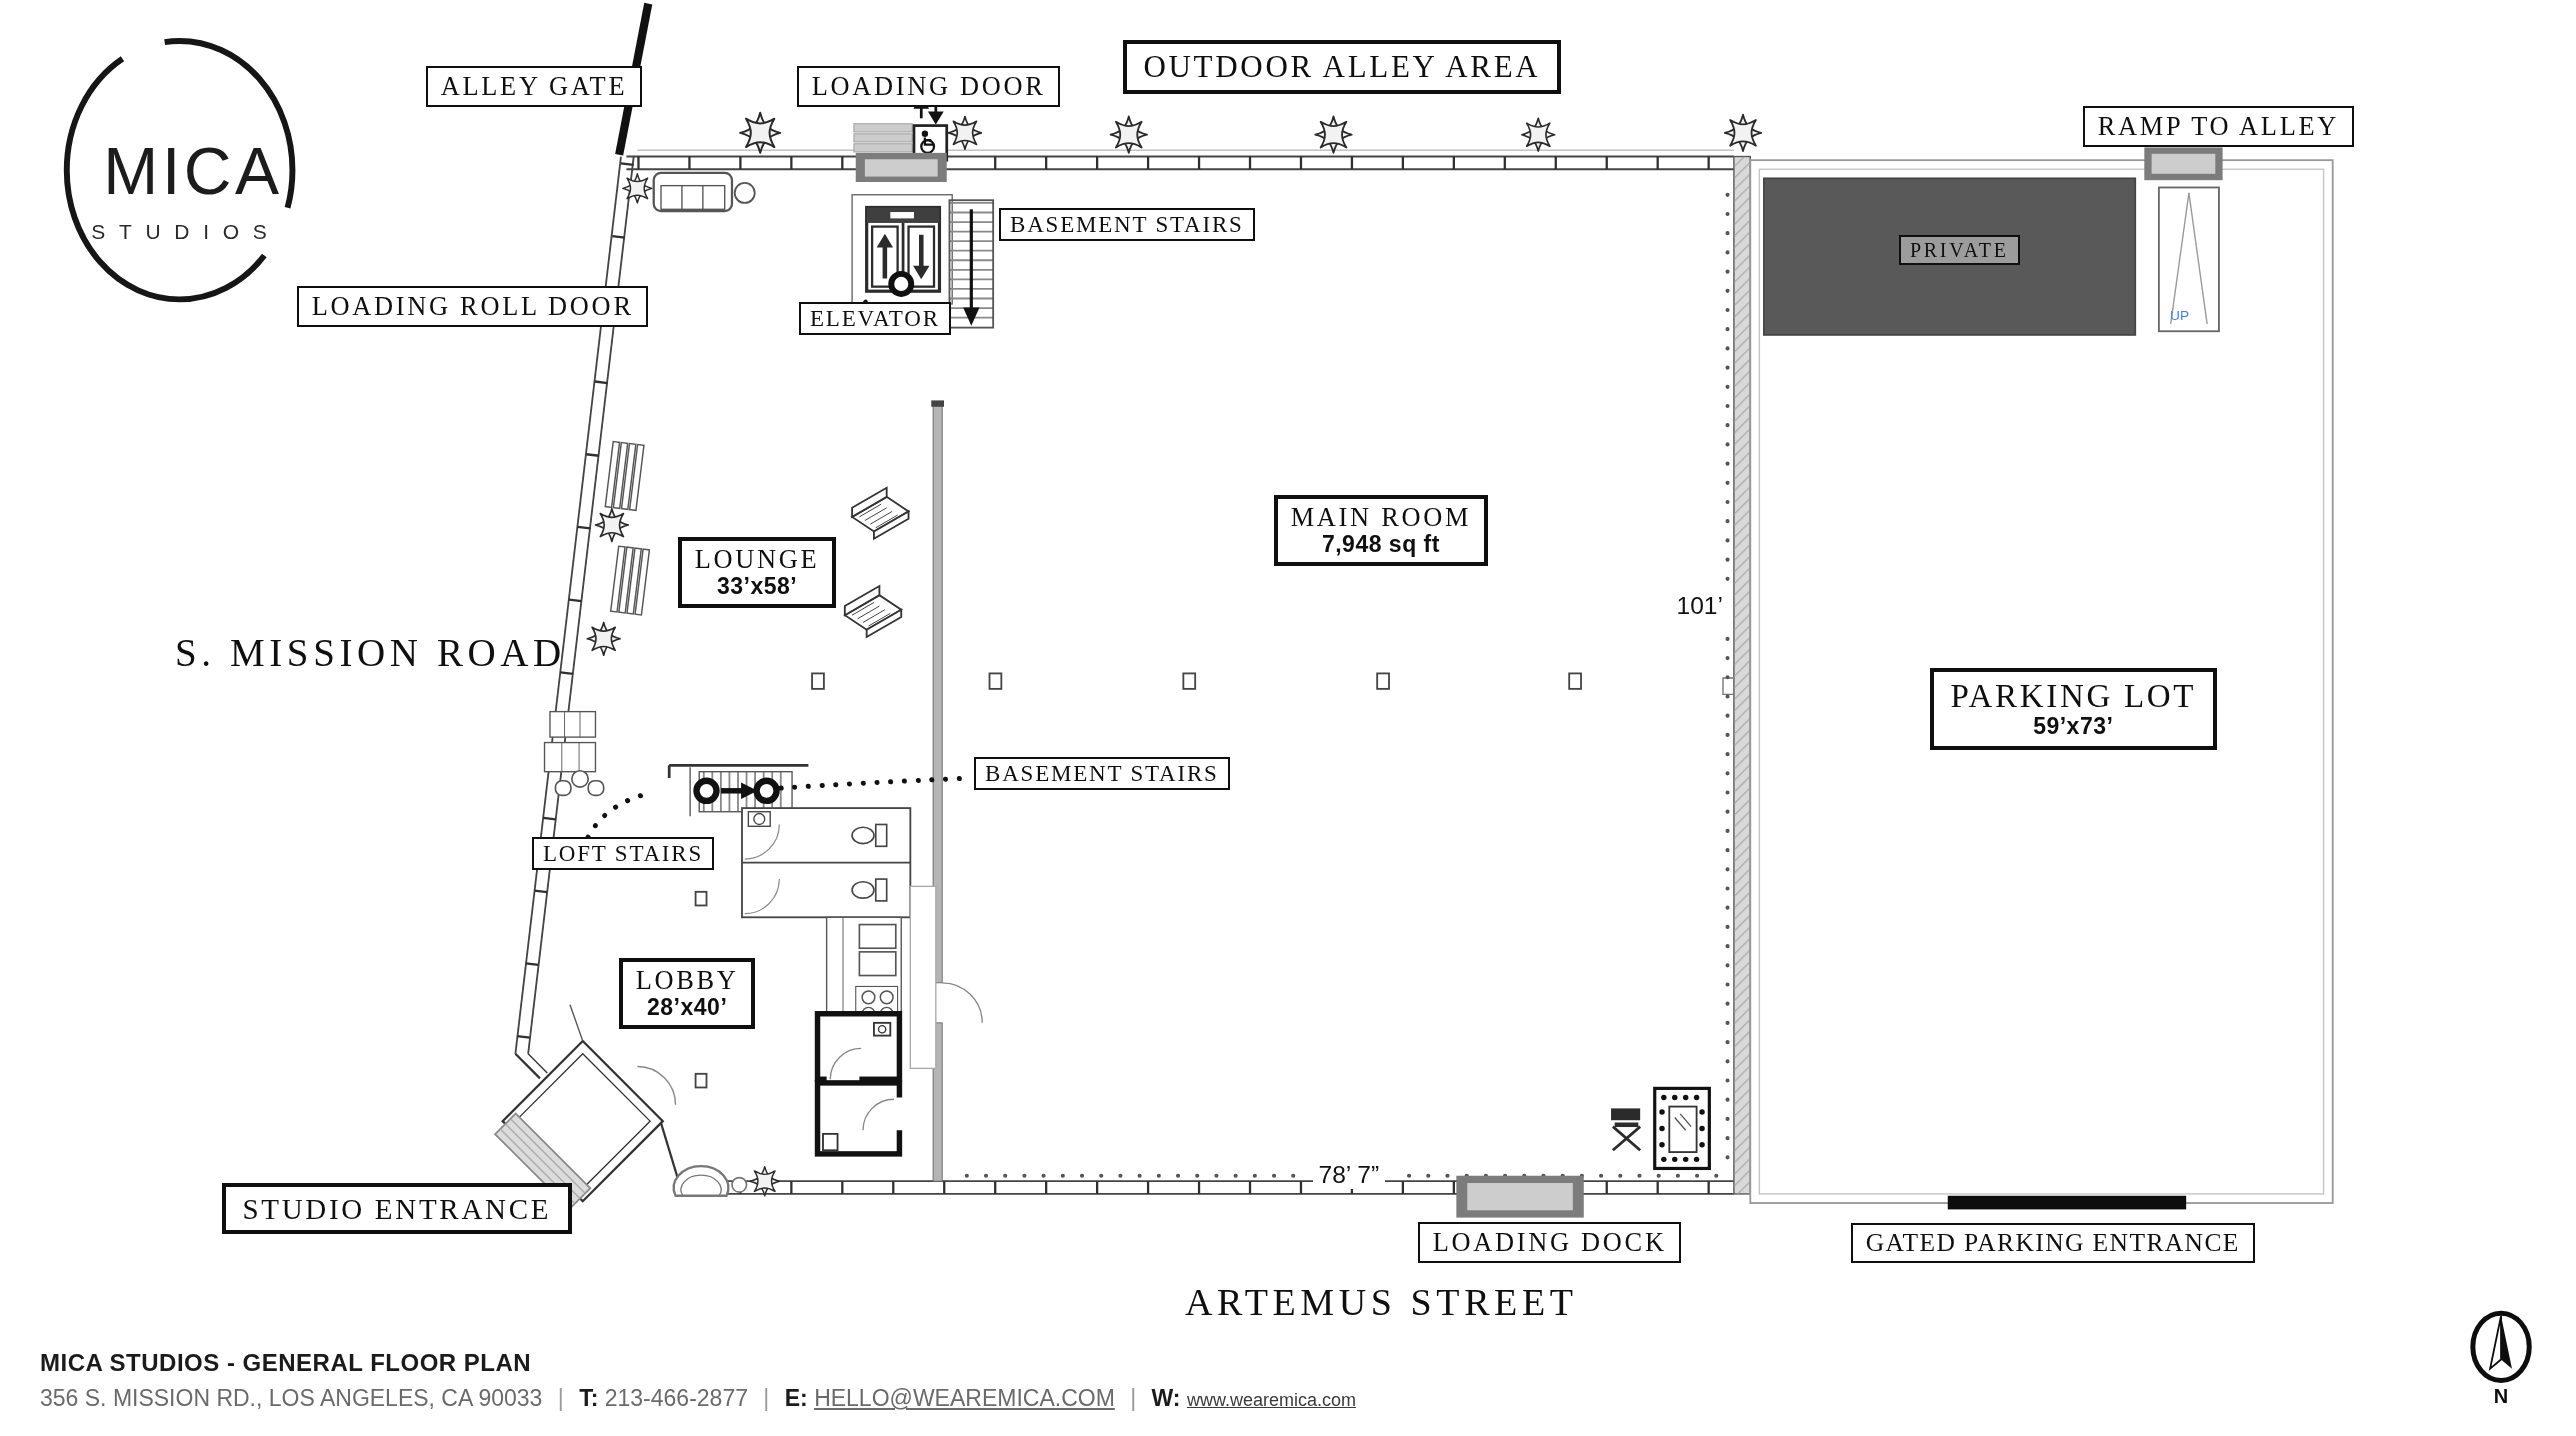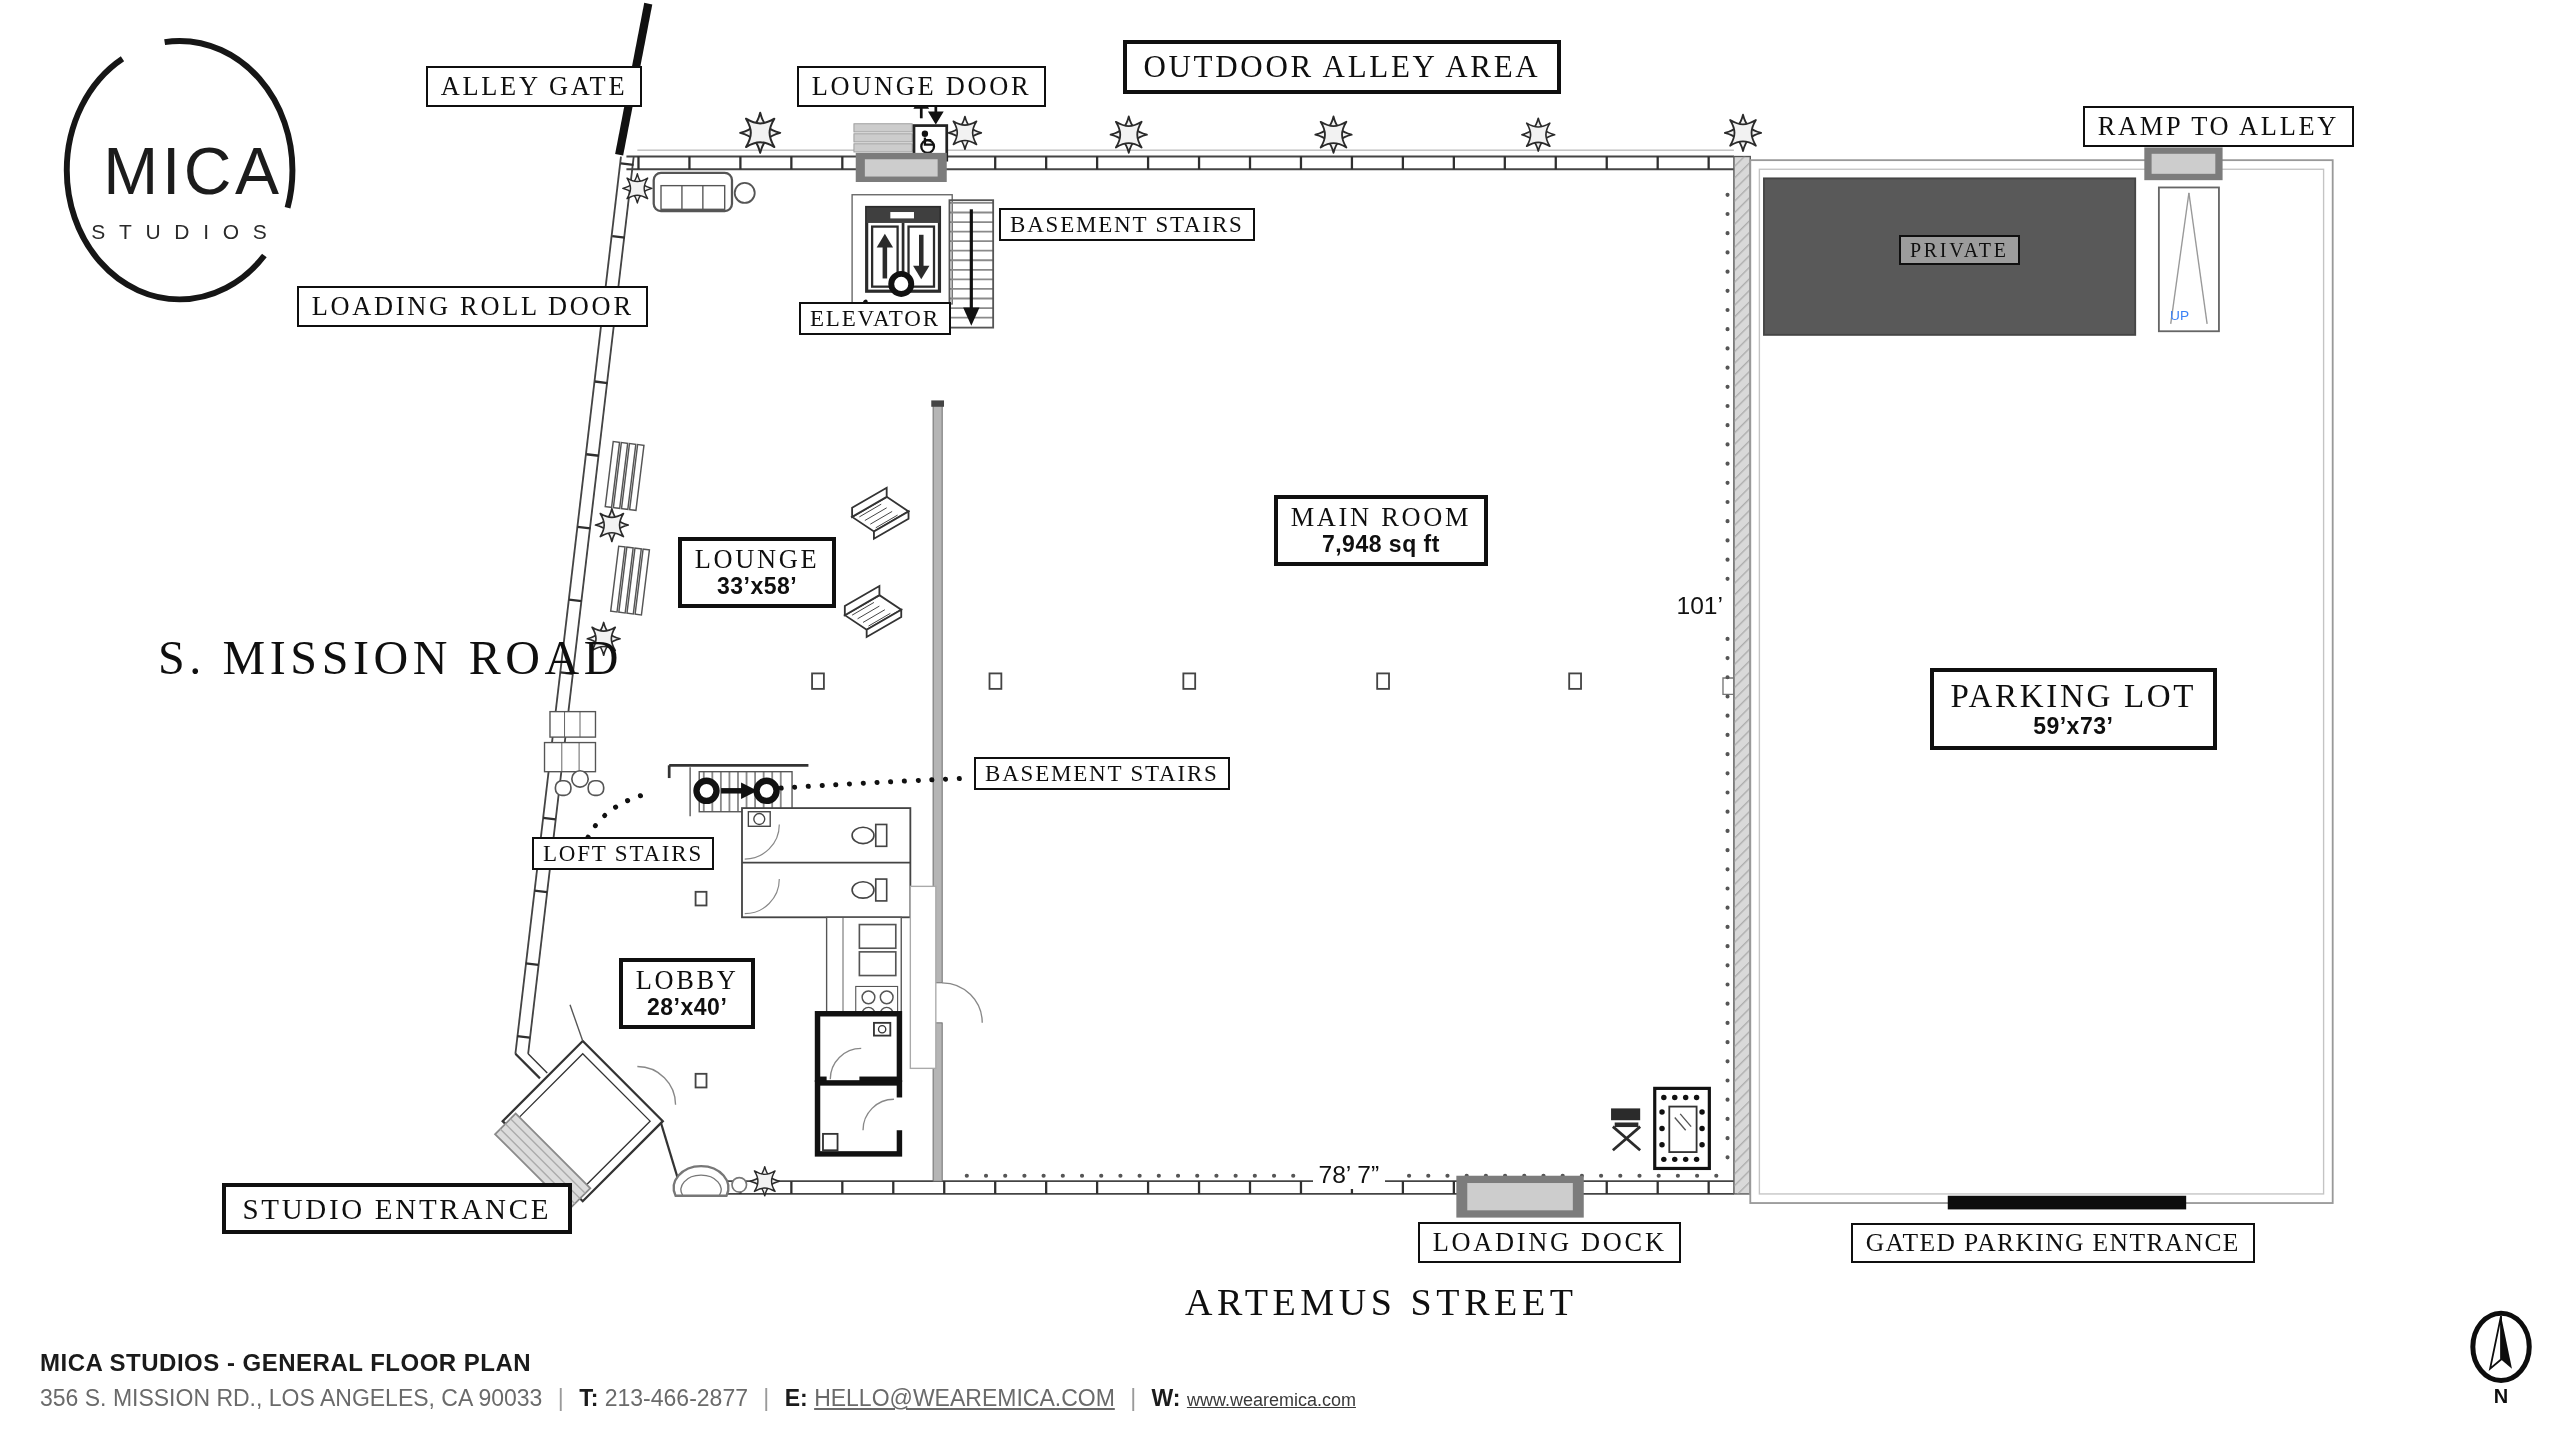--- a/index.html
+++ b/index.html
@@ -317,21 +317,21 @@
 
     <ellipse cx="197" cy="187" rx="124" ry="142" fill="none" stroke="#161616" stroke-width="6.5" pathLength="100" stroke-dasharray="55 6 32 7" stroke-dashoffset="-12"></ellipse>
   </svg>
 
   <div class="logo">
     <div class="ttl">MICA</div>
     <div class="sub">STUDIOS</div>
   </div>
 
   <div class="tag" style="left:426px;top:66px;">ALLEY GATE</div>
-  <div class="tag" style="left:797px;top:66px;">LOUNGE DOOR</div>
+  <div class="tag" style="left:797px;top:66px;">LOADING DOOR</div>
   <div class="tag lg" style="left:1123px;top:40px;">OUTDOOR ALLEY AREA</div>
   <div class="tag" style="left:2083px;top:106px;">RAMP TO ALLEY</div>
   <div class="tag" style="left:297px;top:286px;">LOADING ROLL DOOR</div>
   <div class="tag sm" style="left:999px;top:208px;">BASEMENT STAIRS</div>
   <div class="tag sm" style="left:799px;top:302px;">ELEVATOR</div>
   <div class="tag private" style="left:1899px;top:235px;">PRIVATE</div>
 
   <div class="tag room" style="left:678px;top:537px;">
     <span>LOUNGE</span>
     <span class="dim">33’x58’</span>
@@ -348,21 +348,21 @@
     <span>LOBBY</span>
     <span class="dim">28’x40’</span>
   </div>
 
   <div class="tag sm" style="left:974px;top:757px;">BASEMENT STAIRS</div>
   <div class="tag sm" style="left:532px;top:837px;">LOFT STAIRS</div>
   <div class="tag lg" style="left:222px;top:1183px;font-size:29px;">STUDIO ENTRANCE</div>
   <div class="tag" style="left:1418px;top:1222px;">LOADING DOCK</div>
   <div class="tag" style="left:1851px;top:1223px;font-size:25.5px;letter-spacing:1.4px;">GATED PARKING ENTRANCE</div>
 
-  <div class="street" style="left:158px;top:630px;font-size:48px;">S. MISSION ROAD</div>
+  <div class="street" style="left:175px;top:630px;font-size:39px;">S. MISSION ROAD</div>
   <div class="street" style="left:1185px;top:1280px;font-size:38px;">ARTEMUS STREET</div>
   <div class="dimtxt" style="left:1671px;top:592px;">101’</div>
   <div class="dimtxt" style="left:1313px;top:1161px;">78’ 7”</div>
   <div class="tiny" style="left:2170px;top:308px;">UP</div>
   <div class="north" style="left:2483px;top:1385px;">N</div>
 
   <div class="footer">
     <div class="t">MICA STUDIOS - GENERAL FLOOR PLAN</div>
     <div class="info">
       <span>356 S. MISSION RD., LOS ANGELES, CA 90033</span>

